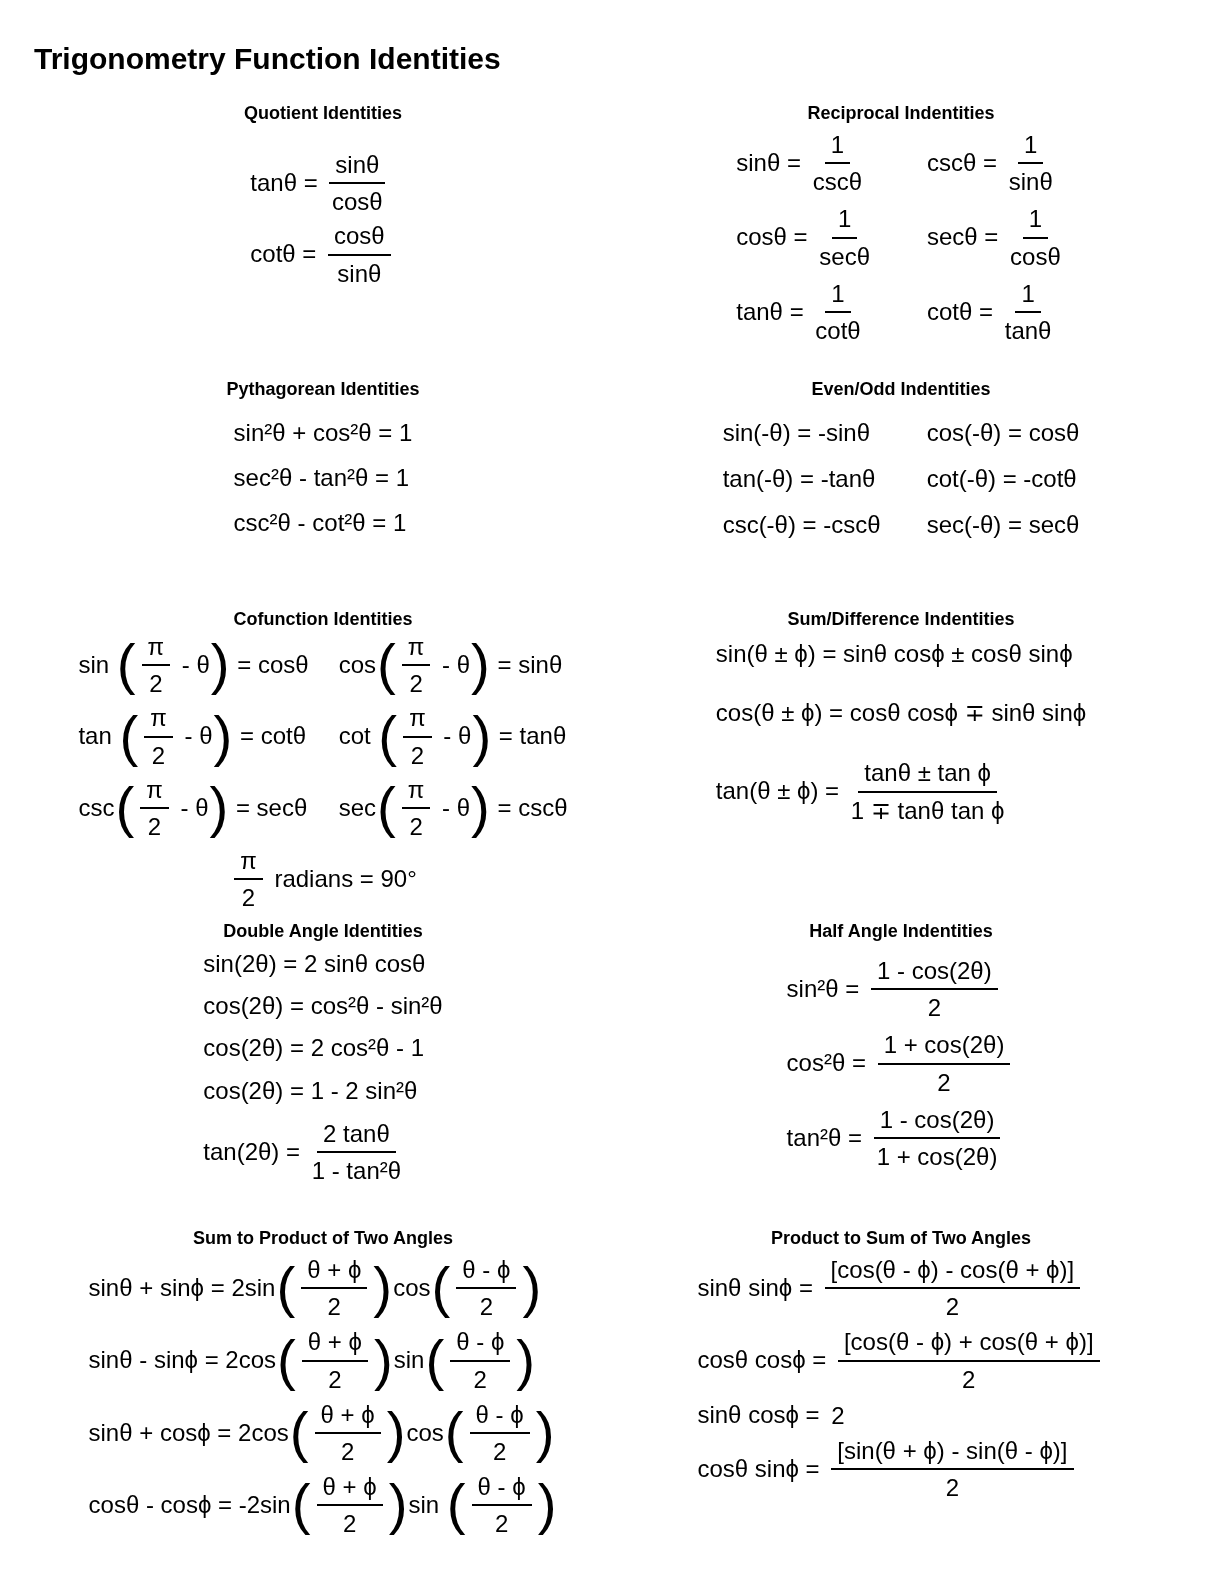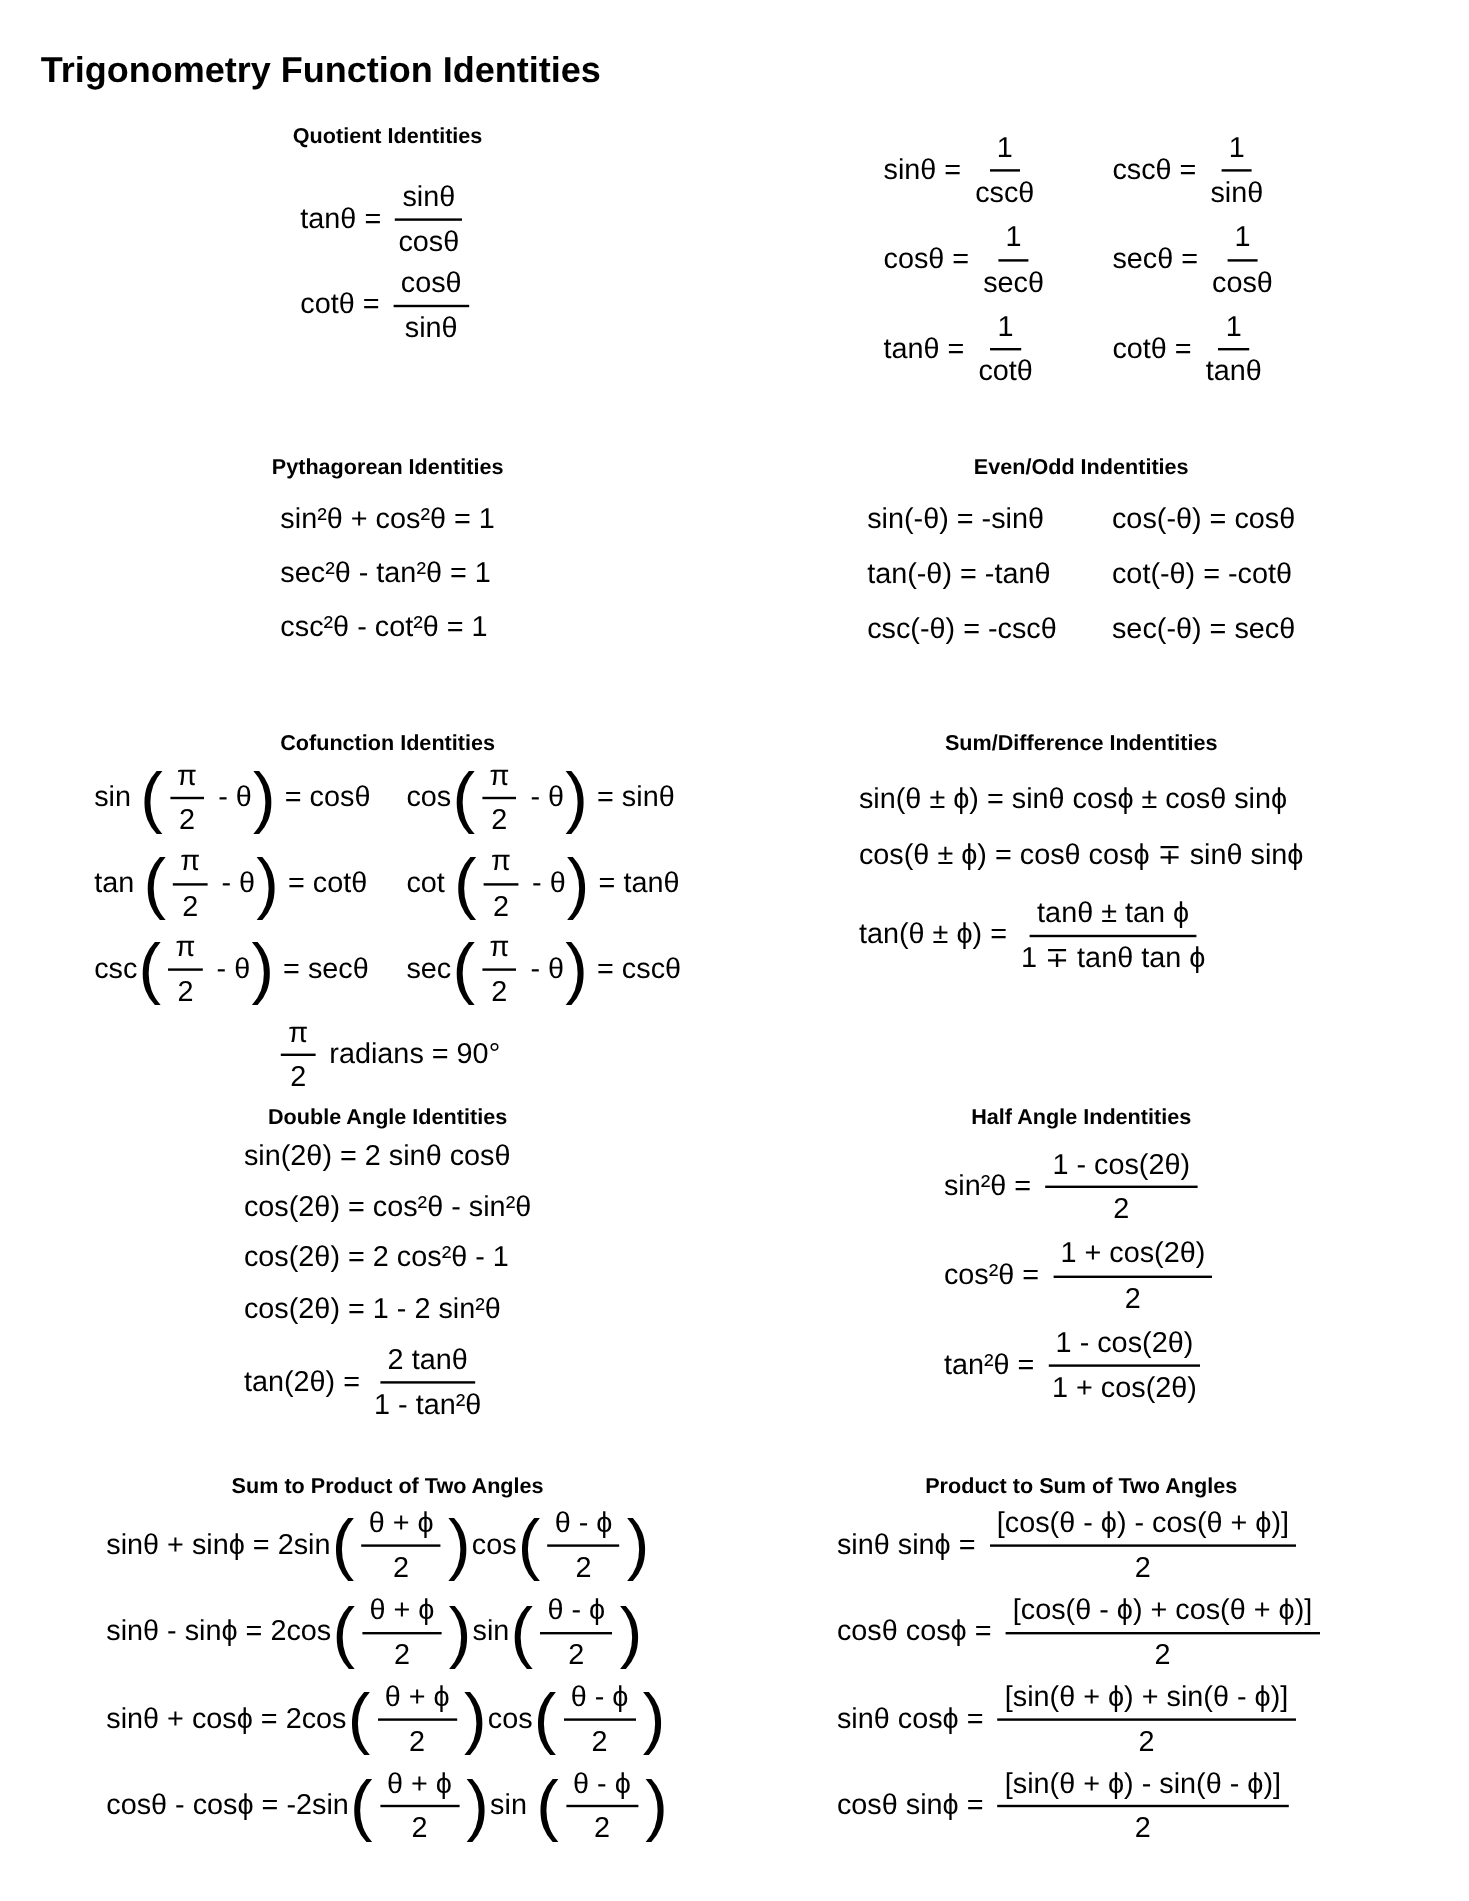--- a/index.html
+++ b/index.html
@@ -28,21 +28,21 @@
 
   .stack { display: inline-flex; flex-direction: column; align-items: flex-start; text-align: left; }
   .pairs { display: grid; grid-template-columns: auto auto; justify-items: start; justify-content: center; }
 
   .sec-quotient  .stack { margin-top: 24px; row-gap: 2px; }
   .sec-reciprocal .pairs { margin-top: 4px; column-gap: 52px; row-gap: 5px; }
   .sec-pythagorean .stack { margin-top: 17px; row-gap: 14px; text-align: center; }
   .sec-evenodd .pairs { margin-top: 17px; column-gap: 46px; row-gap: 15px; }
   .sec-cofunction .pairs { margin-top: 0px; column-gap: 30px; row-gap: 2px; }
   .sec-cofunction .note { margin-top: 2px; display: flex; justify-content: center; }
-  .sec-sumdiff .stack { margin-top: 20px; row-gap: 16px; }
+  .sec-sumdiff .stack { margin-top: 8px; row-gap: 28px; }
   .sec-double .stack { margin-top: 6px; row-gap: 11px; }
   .sec-half .stack { margin-top: 12px; row-gap: 5px; }
   .sec-sum2prod .stack { margin-top: 4px; row-gap: 3px; }
   .sec-prod2sum .stack { margin-top: 4px; row-gap: 3px; }
 </style>
 </head>
 <body>
 
 <div class="page">
   <h1 class="title">Trigonometry Function Identities</h1>
@@ -63,20 +63,21 @@
             <span class="txt">cotθ = </span>
             <span class="frac">
               <span class="num">cosθ</span>
               <span class="den">sinθ</span>
             </span>
           </div>
       </div>
     </section>
 
     <section class="r1 sec-reciprocal">
+      <h2>Reciprocal Indentities</h2>
       <div class="pairs">
         <div class="formula">
             <span class="txt">sinθ = </span>
             <span class="frac">
               <span class="num">1</span>
               <span class="den">cscθ</span>
             </span>
           </div>
         <div class="formula">
             <span class="txt">cscθ = </span>
@@ -390,21 +391,20 @@
         <div class="formula">
             <span class="txt">cosθ cosϕ = </span>
             <span class="frac">
               <span class="num">[cos(θ - ϕ) + cos(θ + ϕ)]</span>
               <span class="den">2</span>
             </span>
           </div>
         <div class="formula">
             <span class="txt">sinθ cosϕ = </span>
             <span class="frac">
-              <span class="num">[sin(θ + ϕ) + sin(θ - ϕ)]</span>
               <span class="den">2</span>
             </span>
           </div>
         <div class="formula">
             <span class="txt">cosθ sinϕ = </span>
             <span class="frac">
               <span class="num">[sin(θ + ϕ) - sin(θ - ϕ)]</span>
               <span class="den">2</span>
             </span>
           </div>

